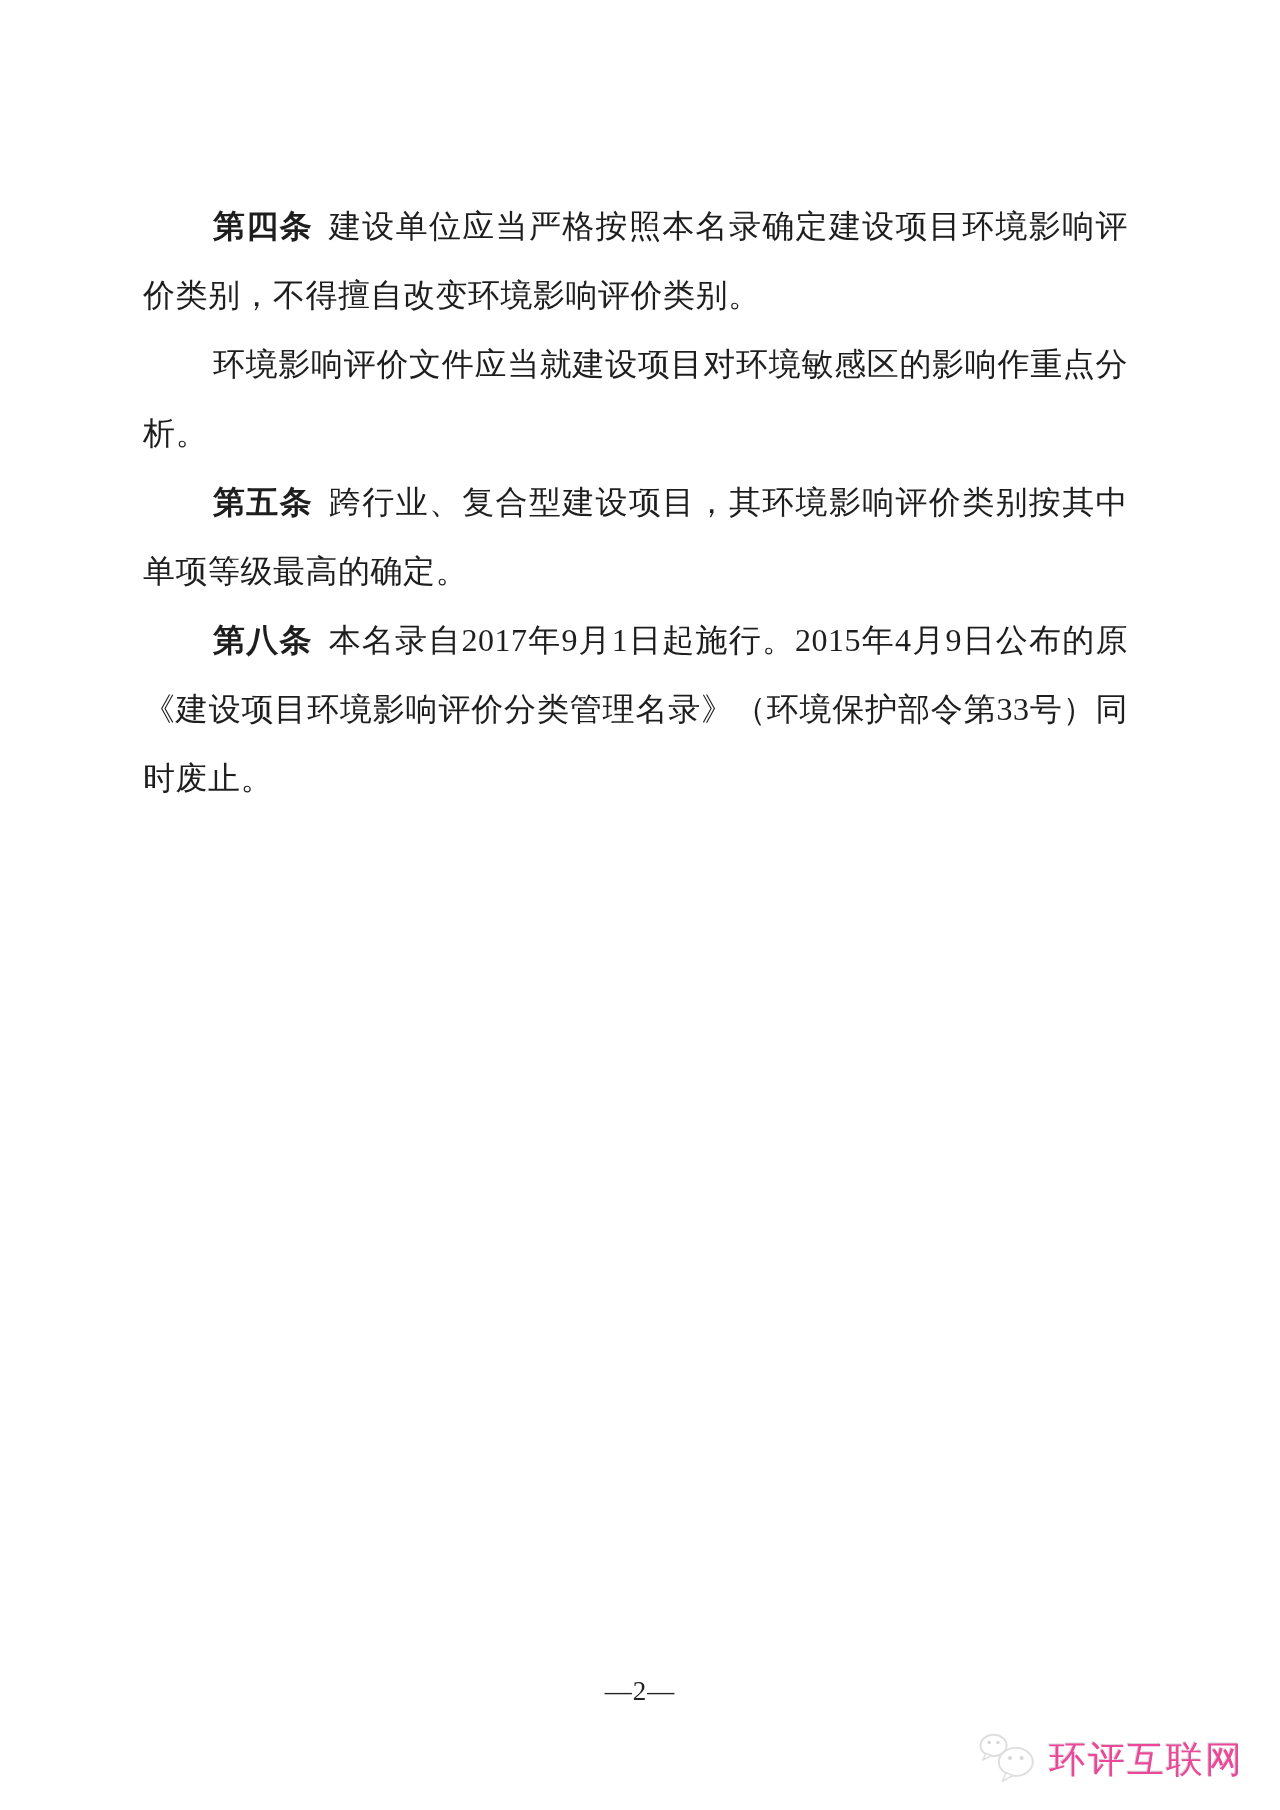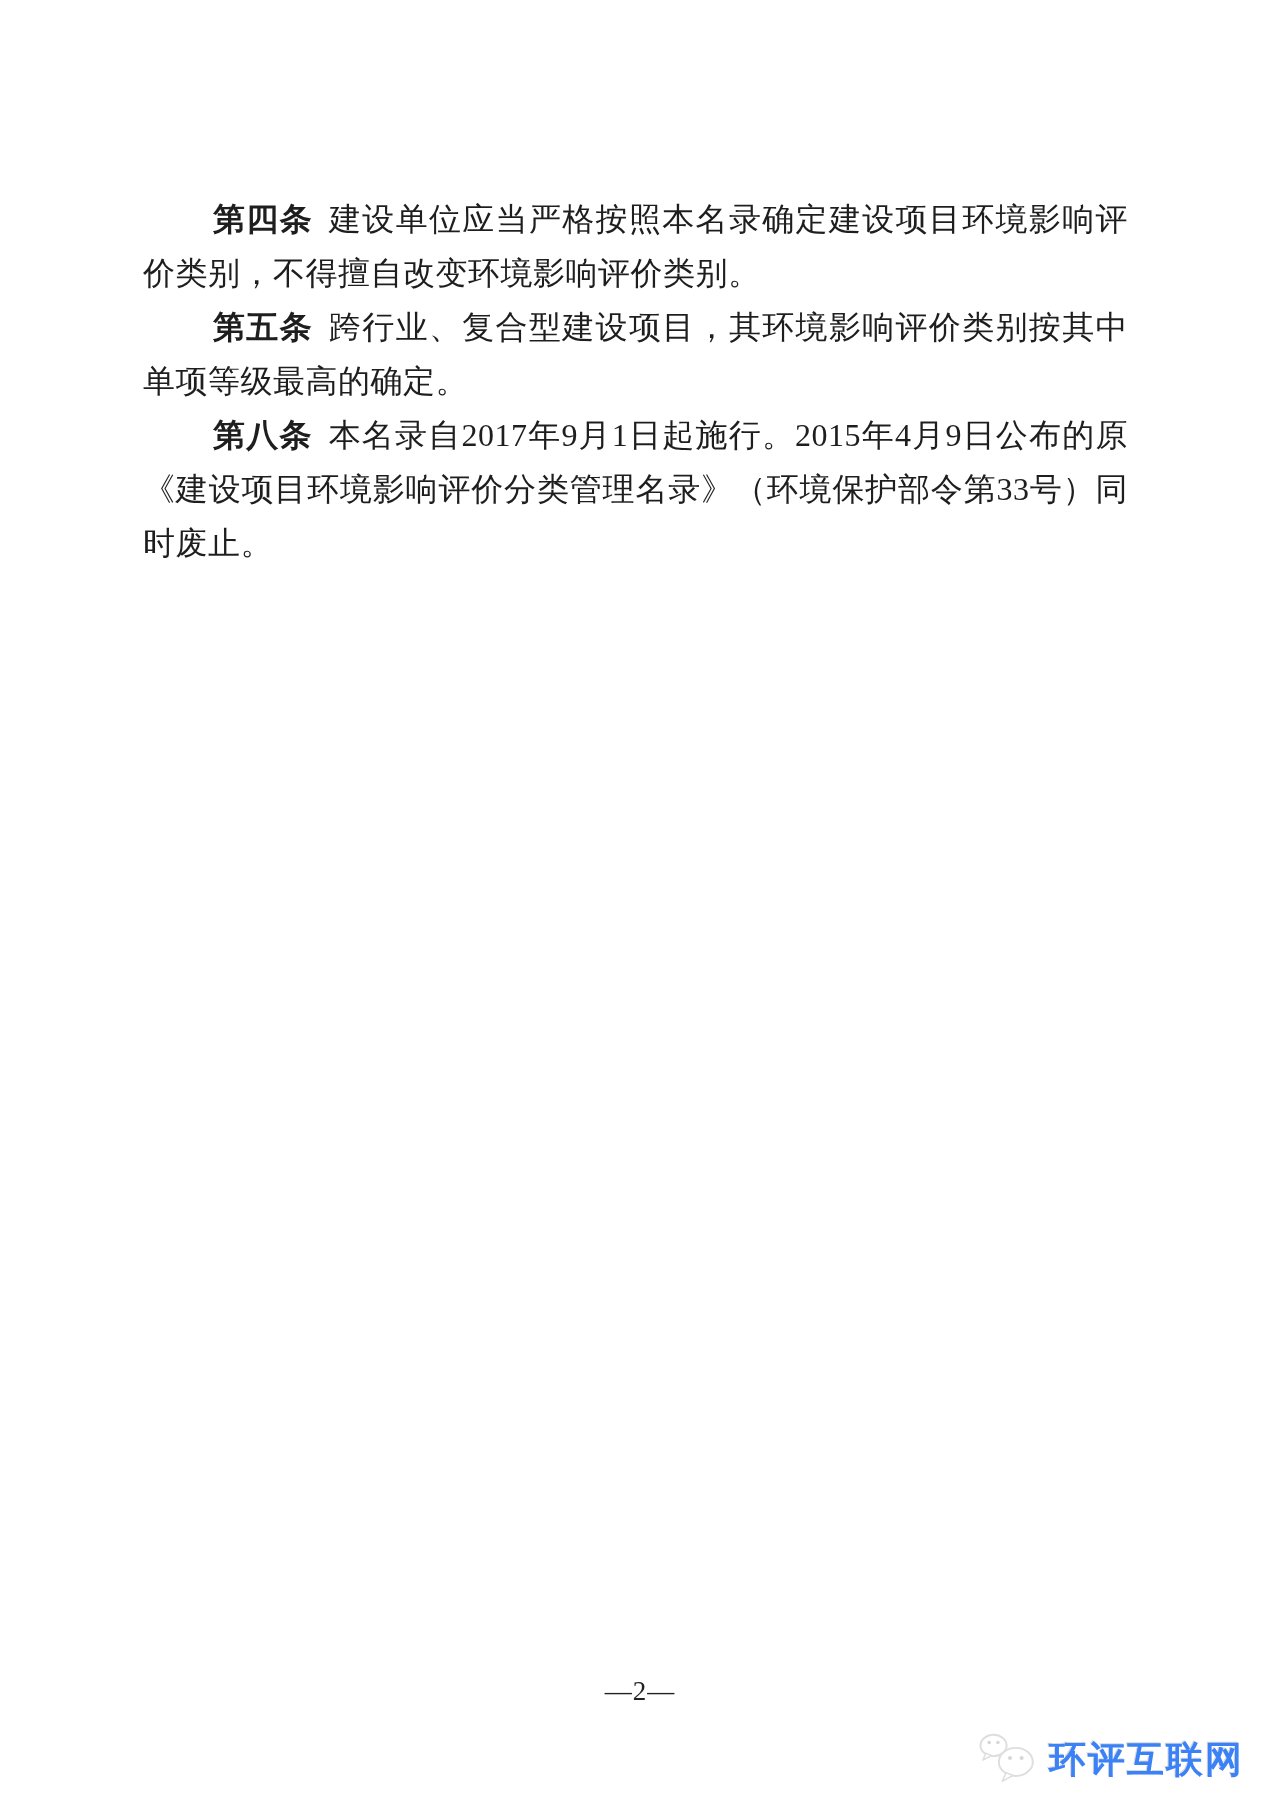--- a/index.html
+++ b/index.html
@@ -19,21 +19,21 @@
     height: 1810px;
     background: #ffffff;
     overflow: hidden;
   }
   .content {
     position: absolute;
     top: 192px;
     left: 143px;
     width: 985px;
     font-size: 32px;
-    line-height: 54px;
+    line-height: 69px;
     letter-spacing: 0.5px;
     color: #1e1e1e;
     text-align: justify;
     text-justify: inter-character;
   }
   .content p {
     margin: 0;
     padding: 0;
     text-indent: 70px;
   }
@@ -60,36 +60,37 @@
     gap: 8px;
     user-select: none;
   }
   .watermark-icon {
     width: 62px;
     height: 56px;
     flex: 0 0 auto;
   }
   .watermark-text {
     font-family: "Liberation Sans", "DejaVu Sans", sans-serif;
-    font-weight: bold;
+    font-weight: normal;
     font-size: 37px;
     letter-spacing: 2px;
-    color: #3b82f6;
+    color: #ec4899;
     text-shadow: 1px 1px 0 #ffffff, -1px -1px 0 #d8d8d8;
     white-space: nowrap;
   }
 </style>
 </head>
 <body>
 
 <div class="page">
 
   <div class="content">
     <p><span class="article-label">第四条</span><span>建设单位应当严格按照本名录确定建设项目环境影响评价类别，不得擅自改变环境影响评价类别。</span></p>
 
+    <p><span>环境影响评价文件应当就建设项目对环境敏感区的影响作重点分析。</span></p>
 
     <p><span class="article-label">第五条</span><span>跨行业、复合型建设项目，其环境影响评价类别按其中单项等级最高的确定。</span></p>
 
 
 
     <p><span class="article-label">第八条</span><span>本名录自2017年9月1日起施行。2015年4月9日公布的原《建设项目环境影响评价分类管理名录》（环境保护部令第33号）同时废止。</span></p>
   </div>
 
   <div class="page-number">—2—</div>
 

